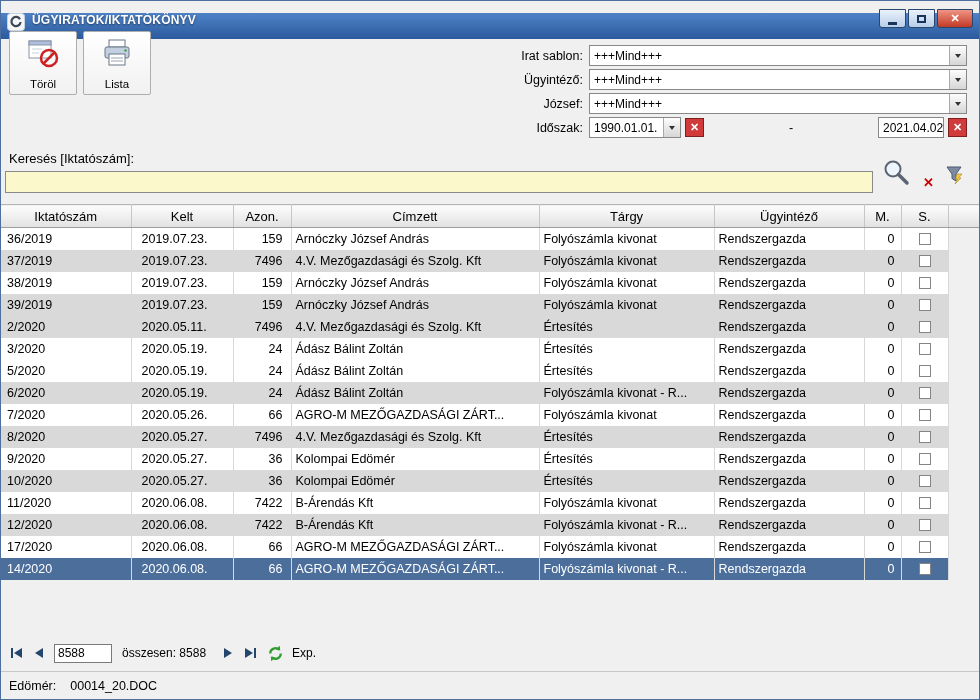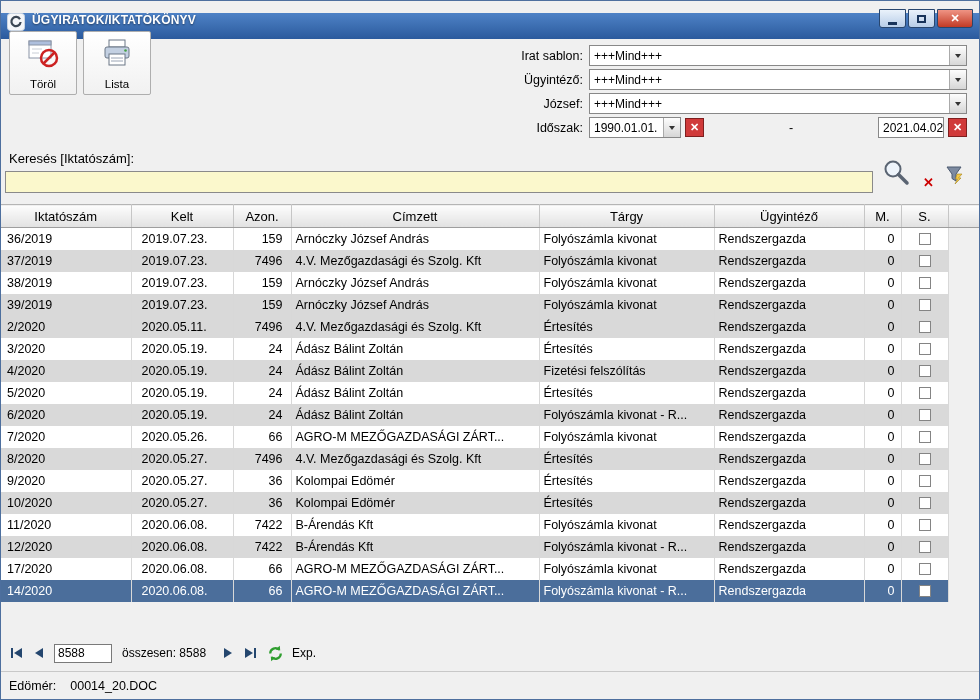--- a/index.html
+++ b/index.html
@@ -331,31 +331,20 @@
             <td class="c-iktatoszam">3/2020</td>
             <td class="c-kelt">2020.05.19.</td>
             <td class="c-azon">24</td>
             <td class="c-cimzett">Ádász Bálint Zoltán</td>
             <td class="c-targy">Értesítés</td>
             <td class="c-ugyintezo">Rendszergazda</td>
             <td class="c-m">0</td>
             <td class="c-s"><span class="cb"></span></td>
             <td class="c-fill"></td>
           </tr>
-          <tr class="alt">
-            <td class="c-iktatoszam">4/2020</td>
-            <td class="c-kelt">2020.05.19.</td>
-            <td class="c-azon">24</td>
-            <td class="c-cimzett">Ádász Bálint Zoltán</td>
-            <td class="c-targy">Fizetési felszólítás</td>
-            <td class="c-ugyintezo">Rendszergazda</td>
-            <td class="c-m">0</td>
-            <td class="c-s"><span class="cb"></span></td>
-            <td class="c-fill"></td>
-          </tr>
           <tr>
             <td class="c-iktatoszam">5/2020</td>
             <td class="c-kelt">2020.05.19.</td>
             <td class="c-azon">24</td>
             <td class="c-cimzett">Ádász Bálint Zoltán</td>
             <td class="c-targy">Értesítés</td>
             <td class="c-ugyintezo">Rendszergazda</td>
             <td class="c-m">0</td>
             <td class="c-s"><span class="cb"></span></td>
             <td class="c-fill"></td>

